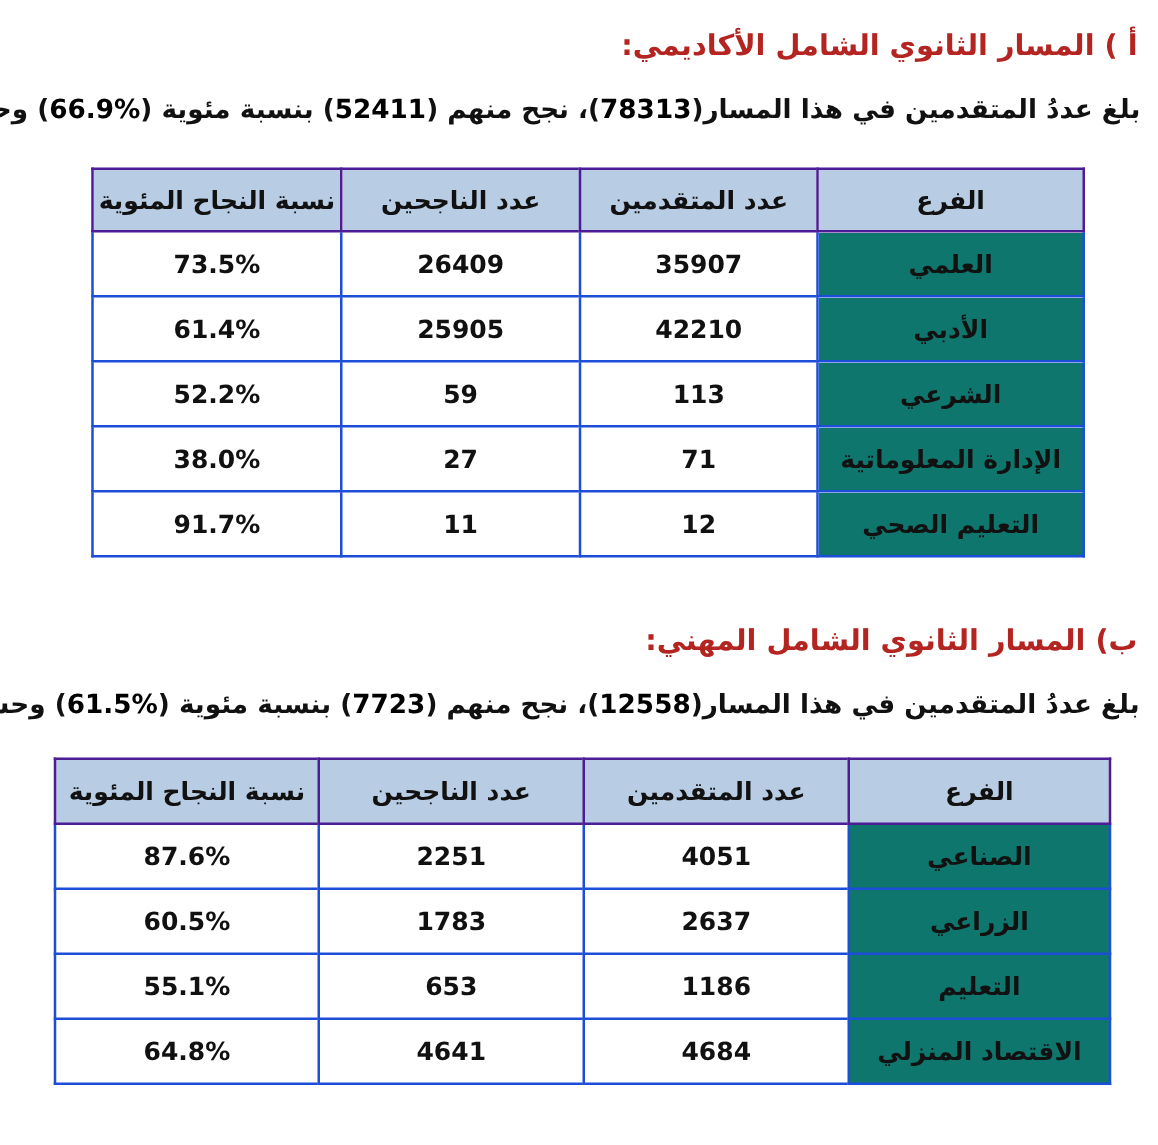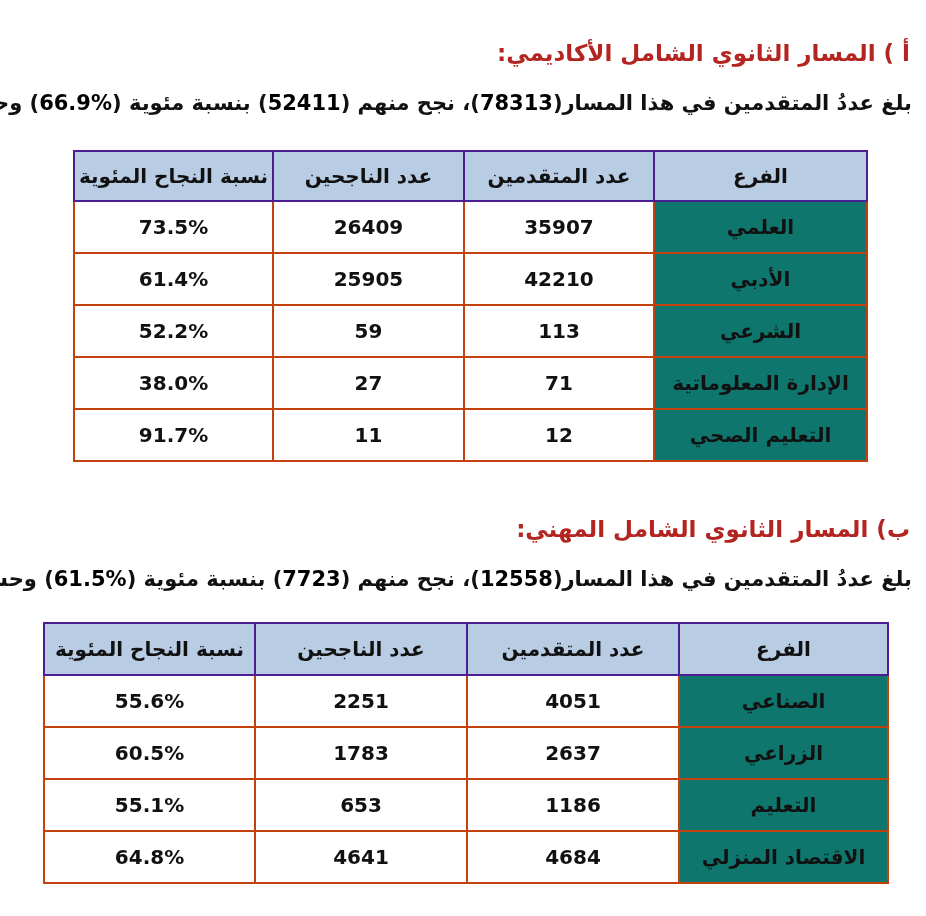--- a/index.html
+++ b/index.html
@@ -16,21 +16,21 @@
 
   .heading {
     margin: 0 16px 0 0;
     color: #b42420;
     font-size: 23px;
     font-weight: bold;
     line-height: 34px;
     text-align: right;
     white-space: nowrap;
   }
-  .heading-a { padding-top: 36px; margin-left: 16px; }
+  .heading-a { padding-top: 20px; margin-left: 16px; }
   .heading-b { margin-top: 50px; padding-left: 12px; }
 
   .intro {
     margin: 16px 14px 0 0;
     font-size: 21px;
     font-weight: bold;
     line-height: 34px;
     text-align: right;
     white-space: nowrap;
     overflow: hidden;
@@ -52,21 +52,21 @@
     font-weight: bold;
     text-align: center;
     vertical-align: middle;
     padding: 2px;
     overflow: hidden;
   }
   table.t1 th { height: 44px; }
   table.t2 th { height: 46px; }
 
   table.results td {
-    border: 2px solid #c2410c;
+    border: 2px solid #1d4ed8;
     font-size: 20px;
     font-weight: bold;
     text-align: center;
     vertical-align: middle;
     padding: 2px;
     overflow: hidden;
   }
   table.t1 td { height: 46px; }
   table.t2 td { height: 46px; }
 
@@ -160,21 +160,21 @@
           <th>عدد المتقدمين</th>
           <th>عدد الناجحين</th>
           <th>نسبة النجاح المئوية</th>
         </tr>
       </thead>
       <tbody>
         <tr>
           <td class="branch">الصناعي</td>
           <td>4051</td>
           <td>2251</td>
-          <td>55.6%</td>
+          <td>87.6%</td>
         </tr>
         <tr>
           <td class="branch">الزراعي</td>
           <td>2637</td>
           <td>1783</td>
           <td>60.5%</td>
         </tr>
         <tr>
           <td class="branch">التعليم</td>
           <td>1186</td>

